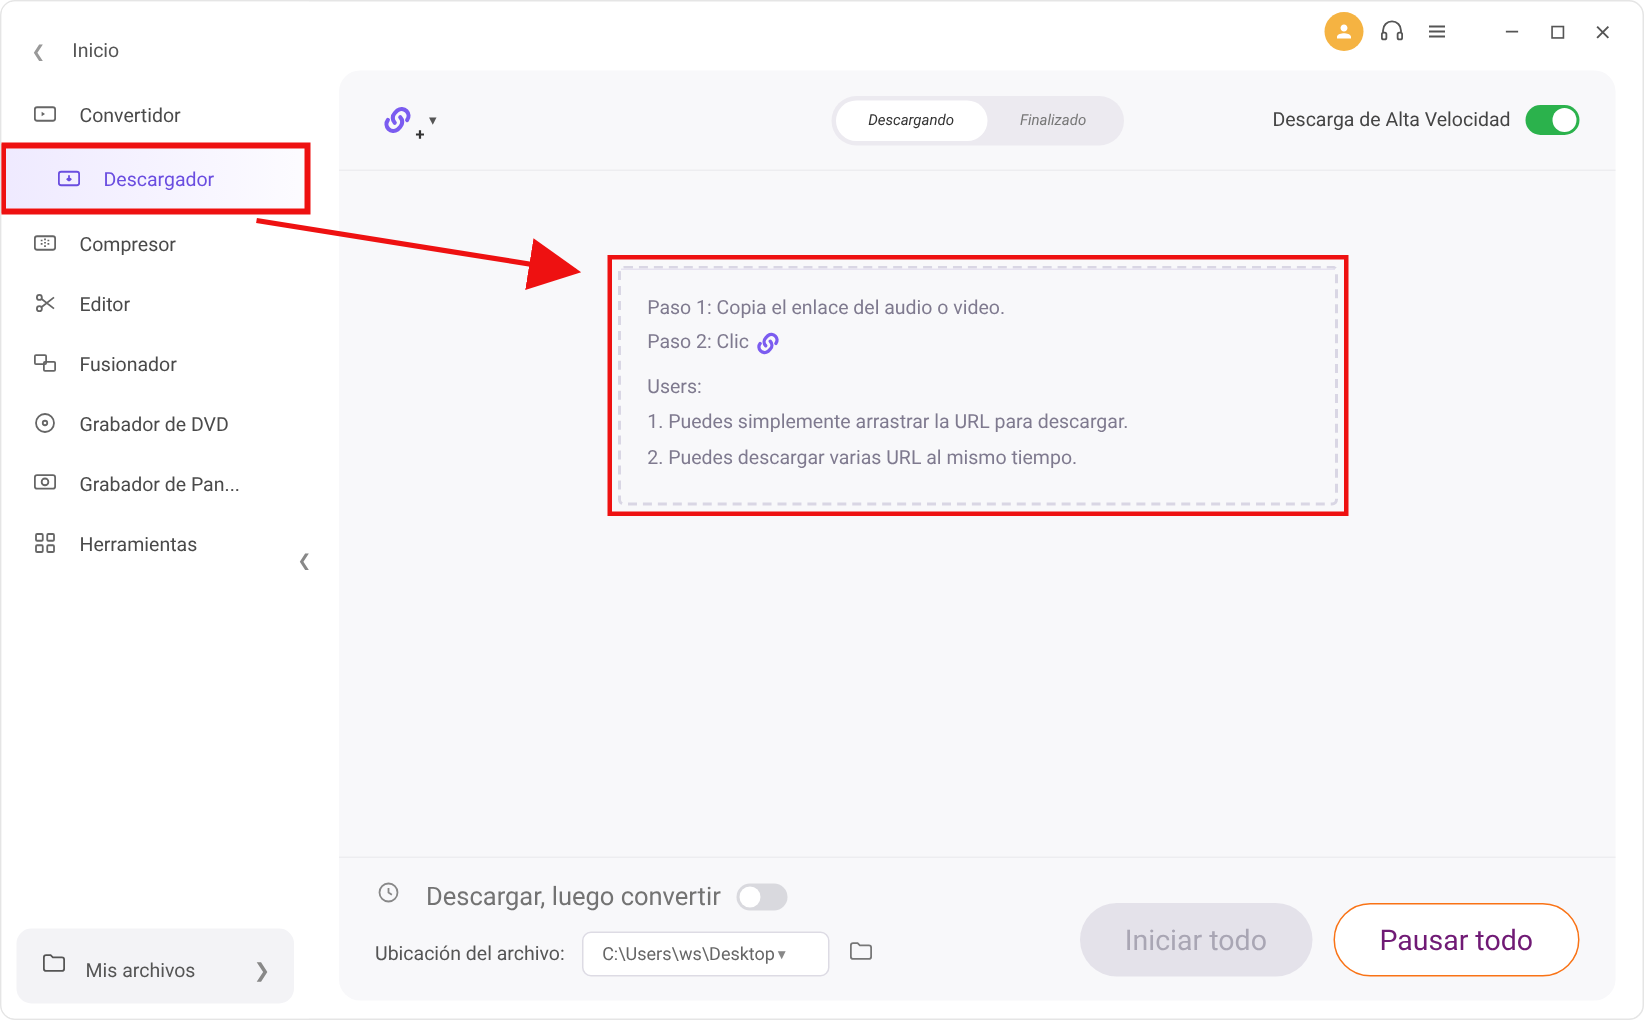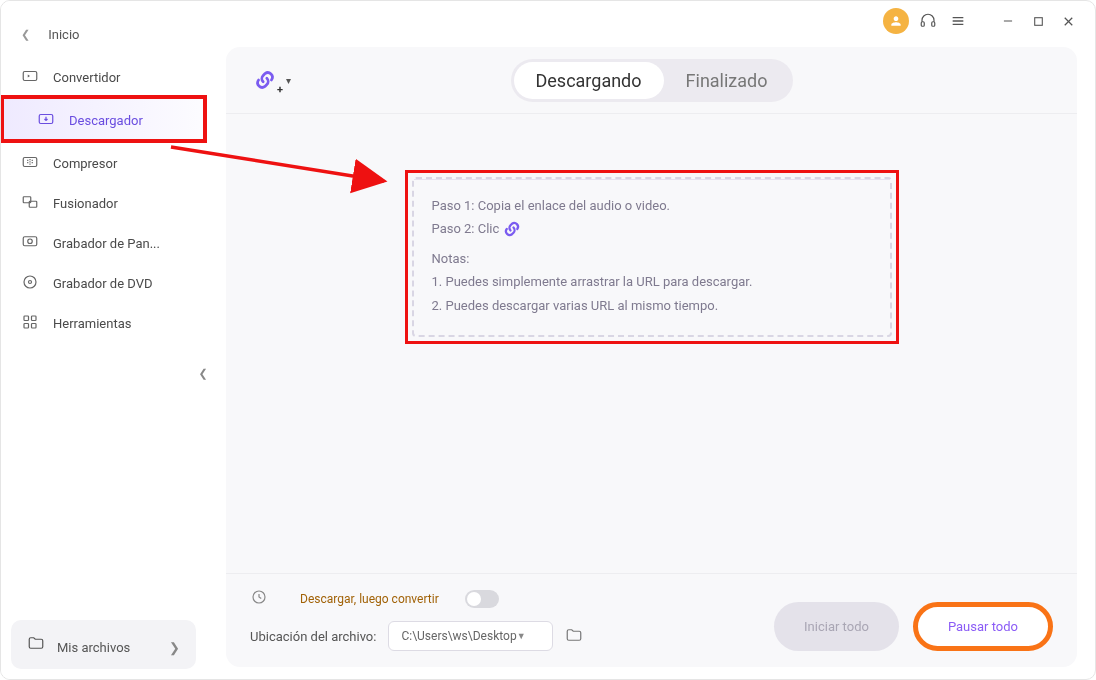--- a/index.html
+++ b/index.html
@@ -33,54 +33,54 @@
     
     .main { position: absolute; left: 225px; right: 18px; top: 46px; bottom: 12px; background: #f8f8fa; border-radius: 14px; display: flex; flex-direction: column; }
 
     .toolbar { display: flex; align-items: center; padding: 18px 24px; border-bottom: 1px solid #ededf0; position: relative; }
     .link-btn { width: 30px; height: 30px; display: flex; align-items: center; justify-content: center; cursor: pointer; position: relative; }
     .link-btn svg { width: 22px; height: 22px; }
     .link-btn .plus { position: absolute; bottom: -1px; right: -3px; font-size: 11px; color: #333; font-weight: bold; }
     .link-dd { margin-left: 6px; color: #555; font-size: 10px; cursor: pointer; }
 
     .seg { position: absolute; left: 50%; transform: translateX(-50%); display: flex; background: #eceaf0; border-radius: 999px; padding: 3px; }
-    .seg button { border: none; background: transparent; padding: 8px 22px; border-radius: 999px; font-size: 18px; color: #777; cursor: pointer; }
+    .seg button { border: none; background: transparent; padding: 8px 22px; border-radius: 999px; font-size: 10px; color: #777; cursor: pointer; font-style: italic; }
     .seg button.active { background: #fff; color: #333; }
 
     .hs-toggle { position: absolute; right: 24px; display: flex; align-items: center; font-size: 13px; color: #444; }
     .switch { width: 36px; height: 20px; background: #2bb24c; border-radius: 999px; margin-left: 10px; position: relative; cursor: pointer; }
     .switch::after { content: ""; position: absolute; right: 2px; top: 2px; width: 16px; height: 16px; background: #fff; border-radius: 50%; }
 
     
     .drop-wrap { flex: 1; display: flex; align-items: flex-start; justify-content: center; padding-top: 56px; position: relative; }
     .drop-frame { width: 494px; border: 3px solid #e11; }
     .drop-inner { border: 2px dashed #d9d6e4; margin: 4px; border-radius: 4px; }
     .drop-hero { display: flex; flex-direction: column; align-items: center; padding: 28px 20px 20px 20px; }
     .drop-hero .folder { width: 120px; height: 90px; display: flex; align-items: center; justify-content: center; }
     .drop-hero h3 { font-weight: 400; font-size: 14px; color: #666; margin-top: 14px; text-align: center; }
     .drop-steps { border-top: 1px solid #e6e2f0; padding: 14px 18px 18px 18px; font-size: 13px; color: #7f7a8f; line-height: 1.8; }
     .drop-steps .row2 { display: flex; align-items: center; }
     .drop-steps .mini-link { width: 20px; height: 20px; margin: 0 3px; display: inline-flex; align-items: center; justify-content: center; }
 
     
     .bottom { border-top: 1px solid #ededf0; padding: 14px 24px 16px 24px; display: flex; flex-direction: column; gap: 12px; }
-    .bottom-row1 { display: flex; align-items: center; font-size: 12px; color: #a16207; gap: 16px; }
+    .bottom-row1 { display: flex; align-items: center; font-size: 17px; color: #737373; }
     .bottom-row1 .clock-ic { margin-right: 16px; color: #888; }
     .bottom-row1 .sw2 { width: 34px; height: 18px; background: #d9d9de; border-radius: 999px; margin-left: 10px; position: relative; cursor: pointer; }
     .bottom-row1 .sw2::after { content: ""; position: absolute; left: 2px; top: 2px; width: 14px; height: 14px; background: #fff; border-radius: 50%; }
 
     .bottom-row2 { display: flex; align-items: center; font-size: 13px; color: #555; position: relative; }
     .path-select { display: flex; align-items: center; border: 1px solid #dddbe4; border-radius: 6px; height: 30px; padding: 0 8px 0 12px; margin-left: 12px; font-size: 12px; color: #666; cursor: pointer; min-width: 165px; justify-content: flex-start; background: #fff; }
     .path-select .dd { font-size: 9px; color: #888; }
     .folder-open { margin-left: 12px; color: #777; cursor: pointer; }
 
     .btn-group { position: absolute; right: 0; bottom: 0; display: flex; gap: 14px; }
-    .pill-btn { border-radius: 999px; padding: 12px 30px; font-size: 13px; border: none; cursor: pointer; }
+    .pill-btn { border-radius: 999px; padding: 12px 30px; font-size: 19px; border: none; cursor: pointer; }
     .pill-btn.primary { background: #e4e2ea; color: #a9a6b4; }
-    .pill-btn.secondary { background: #fff; border: 5px solid #f97316; color: #8b5cf6; }
+    .pill-btn.secondary { background: #fff; border: 1px solid #f97316; color: #701a75; }
 
     
     .arrow-svg { position: absolute; left: 165px; top: 138px; width: 230px; height: 60px; z-index: 30; pointer-events: none; }
   </style>
 </head>
 <body>
 
 <div class="titlebar">
   <div class="avatar">
     <svg viewBox="0 0 24 24">
@@ -149,49 +149,59 @@
   <div class="nav-item">
     <span class="icon-slot">
       <svg viewBox="0 0 24 24" width="18" height="18" fill="none" stroke="currentColor" stroke-width="1.6">
           <rect x="3" y="6" width="18" height="12" rx="2"></rect>
           <path d="M9 9v6M15 9v6M12 8v8" stroke-dasharray="1.5 1.5"></path>
         </svg>
     </span>
     <span>Compresor</span>
   </div>
 
+  <div class="nav-item">
+    <span class="icon-slot">
+      <svg viewBox="0 0 24 24" width="18" height="18" fill="none" stroke="currentColor" stroke-width="1.6">
+          <circle cx="7" cy="7" r="2.2"></circle>
+          <circle cx="7" cy="17" r="2.2"></circle>
+          <path d="M9 8.5L20 17M9 15.5L20 7"></path>
+        </svg>
+    </span>
+    <span>Editor</span>
+  </div>
 
   <div class="nav-item">
     <span class="icon-slot">
       <svg viewBox="0 0 24 24" width="18" height="18" fill="none" stroke="currentColor" stroke-width="1.6">
           <rect x="3" y="5" width="10" height="8" rx="1"></rect>
           <rect x="11" y="11" width="10" height="8" rx="1"></rect>
         </svg>
     </span>
     <span>Fusionador</span>
   </div>
 
   <div class="nav-item">
     <span class="icon-slot">
       <svg viewBox="0 0 24 24" width="18" height="18" fill="none" stroke="currentColor" stroke-width="1.6">
+          <circle cx="12" cy="12" r="8"></circle>
+          <circle cx="12" cy="12" r="2"></circle>
+        </svg>
+    </span>
+    <span>Grabador de DVD</span>
+  </div>
+
+  <div class="nav-item">
+    <span class="icon-slot">
+      <svg viewBox="0 0 24 24" width="18" height="18" fill="none" stroke="currentColor" stroke-width="1.6">
           <rect x="3" y="5" width="18" height="12" rx="2"></rect>
           <circle cx="12" cy="11" r="3"></circle>
         </svg>
     </span>
     <span>Grabador de Pan...</span>
-  </div>
-
-  <div class="nav-item">
-    <span class="icon-slot">
-      <svg viewBox="0 0 24 24" width="18" height="18" fill="none" stroke="currentColor" stroke-width="1.6">
-          <circle cx="12" cy="12" r="8"></circle>
-          <circle cx="12" cy="12" r="2"></circle>
-        </svg>
-    </span>
-    <span>Grabador de DVD</span>
   </div>
 
   <div class="nav-item">
     <span class="icon-slot">
       <svg viewBox="0 0 24 24" width="18" height="18" fill="none" stroke="currentColor" stroke-width="1.6">
           <rect x="4" y="4" width="6" height="6" rx="1"></rect>
           <rect x="14" y="4" width="6" height="6" rx="1"></rect>
           <rect x="4" y="14" width="6" height="6" rx="1"></rect>
           <rect x="14" y="14" width="6" height="6" rx="1"></rect>
         </svg>
@@ -223,37 +233,41 @@
         </svg>
       <span class="plus">+</span>
     </div>
     <span class="link-dd">▾</span>
 
     <div class="seg">
       <button class="active">Descargando</button>
       <button>Finalizado</button>
     </div>
 
+    <div class="hs-toggle">
+      <span>Descarga de Alta Velocidad</span>
+      <div class="switch"></div>
+    </div>
   </div>
 
   <div class="drop-wrap">
     <div class="drop-frame">
       <div class="drop-inner">
         <div class="drop-steps">
           <div>Paso 1: Copia el enlace del audio o video.</div>
           <div class="row2">
             <span>Paso 2: Clic</span>
             <span class="mini-link">
               <svg viewBox="0 0 24 24" width="18" height="18" fill="none" stroke="#7b5cf0" stroke-width="3" stroke-linecap="round">
                   <path d="M10 14a5 5 0 0 1 0-7l2-2a5 5 0 0 1 7 7"></path>
                   <path d="M14 10a5 5 0 0 1 0 7l-2 2a5 5 0 0 1-7-7"></path>
                 </svg>
             </span>
           </div>
-          <div style="margin-top:6px">Notas:</div>
+          <div style="margin-top:6px">Users:</div>
           <div>1. Puedes simplemente arrastrar la URL para descargar.</div>
           <div>2. Puedes descargar varias URL al mismo tiempo.</div>
         </div>
       </div>
     </div>
   </div>
 
   <div class="bottom">
     <div class="bottom-row1">
       <span class="clock-ic">

